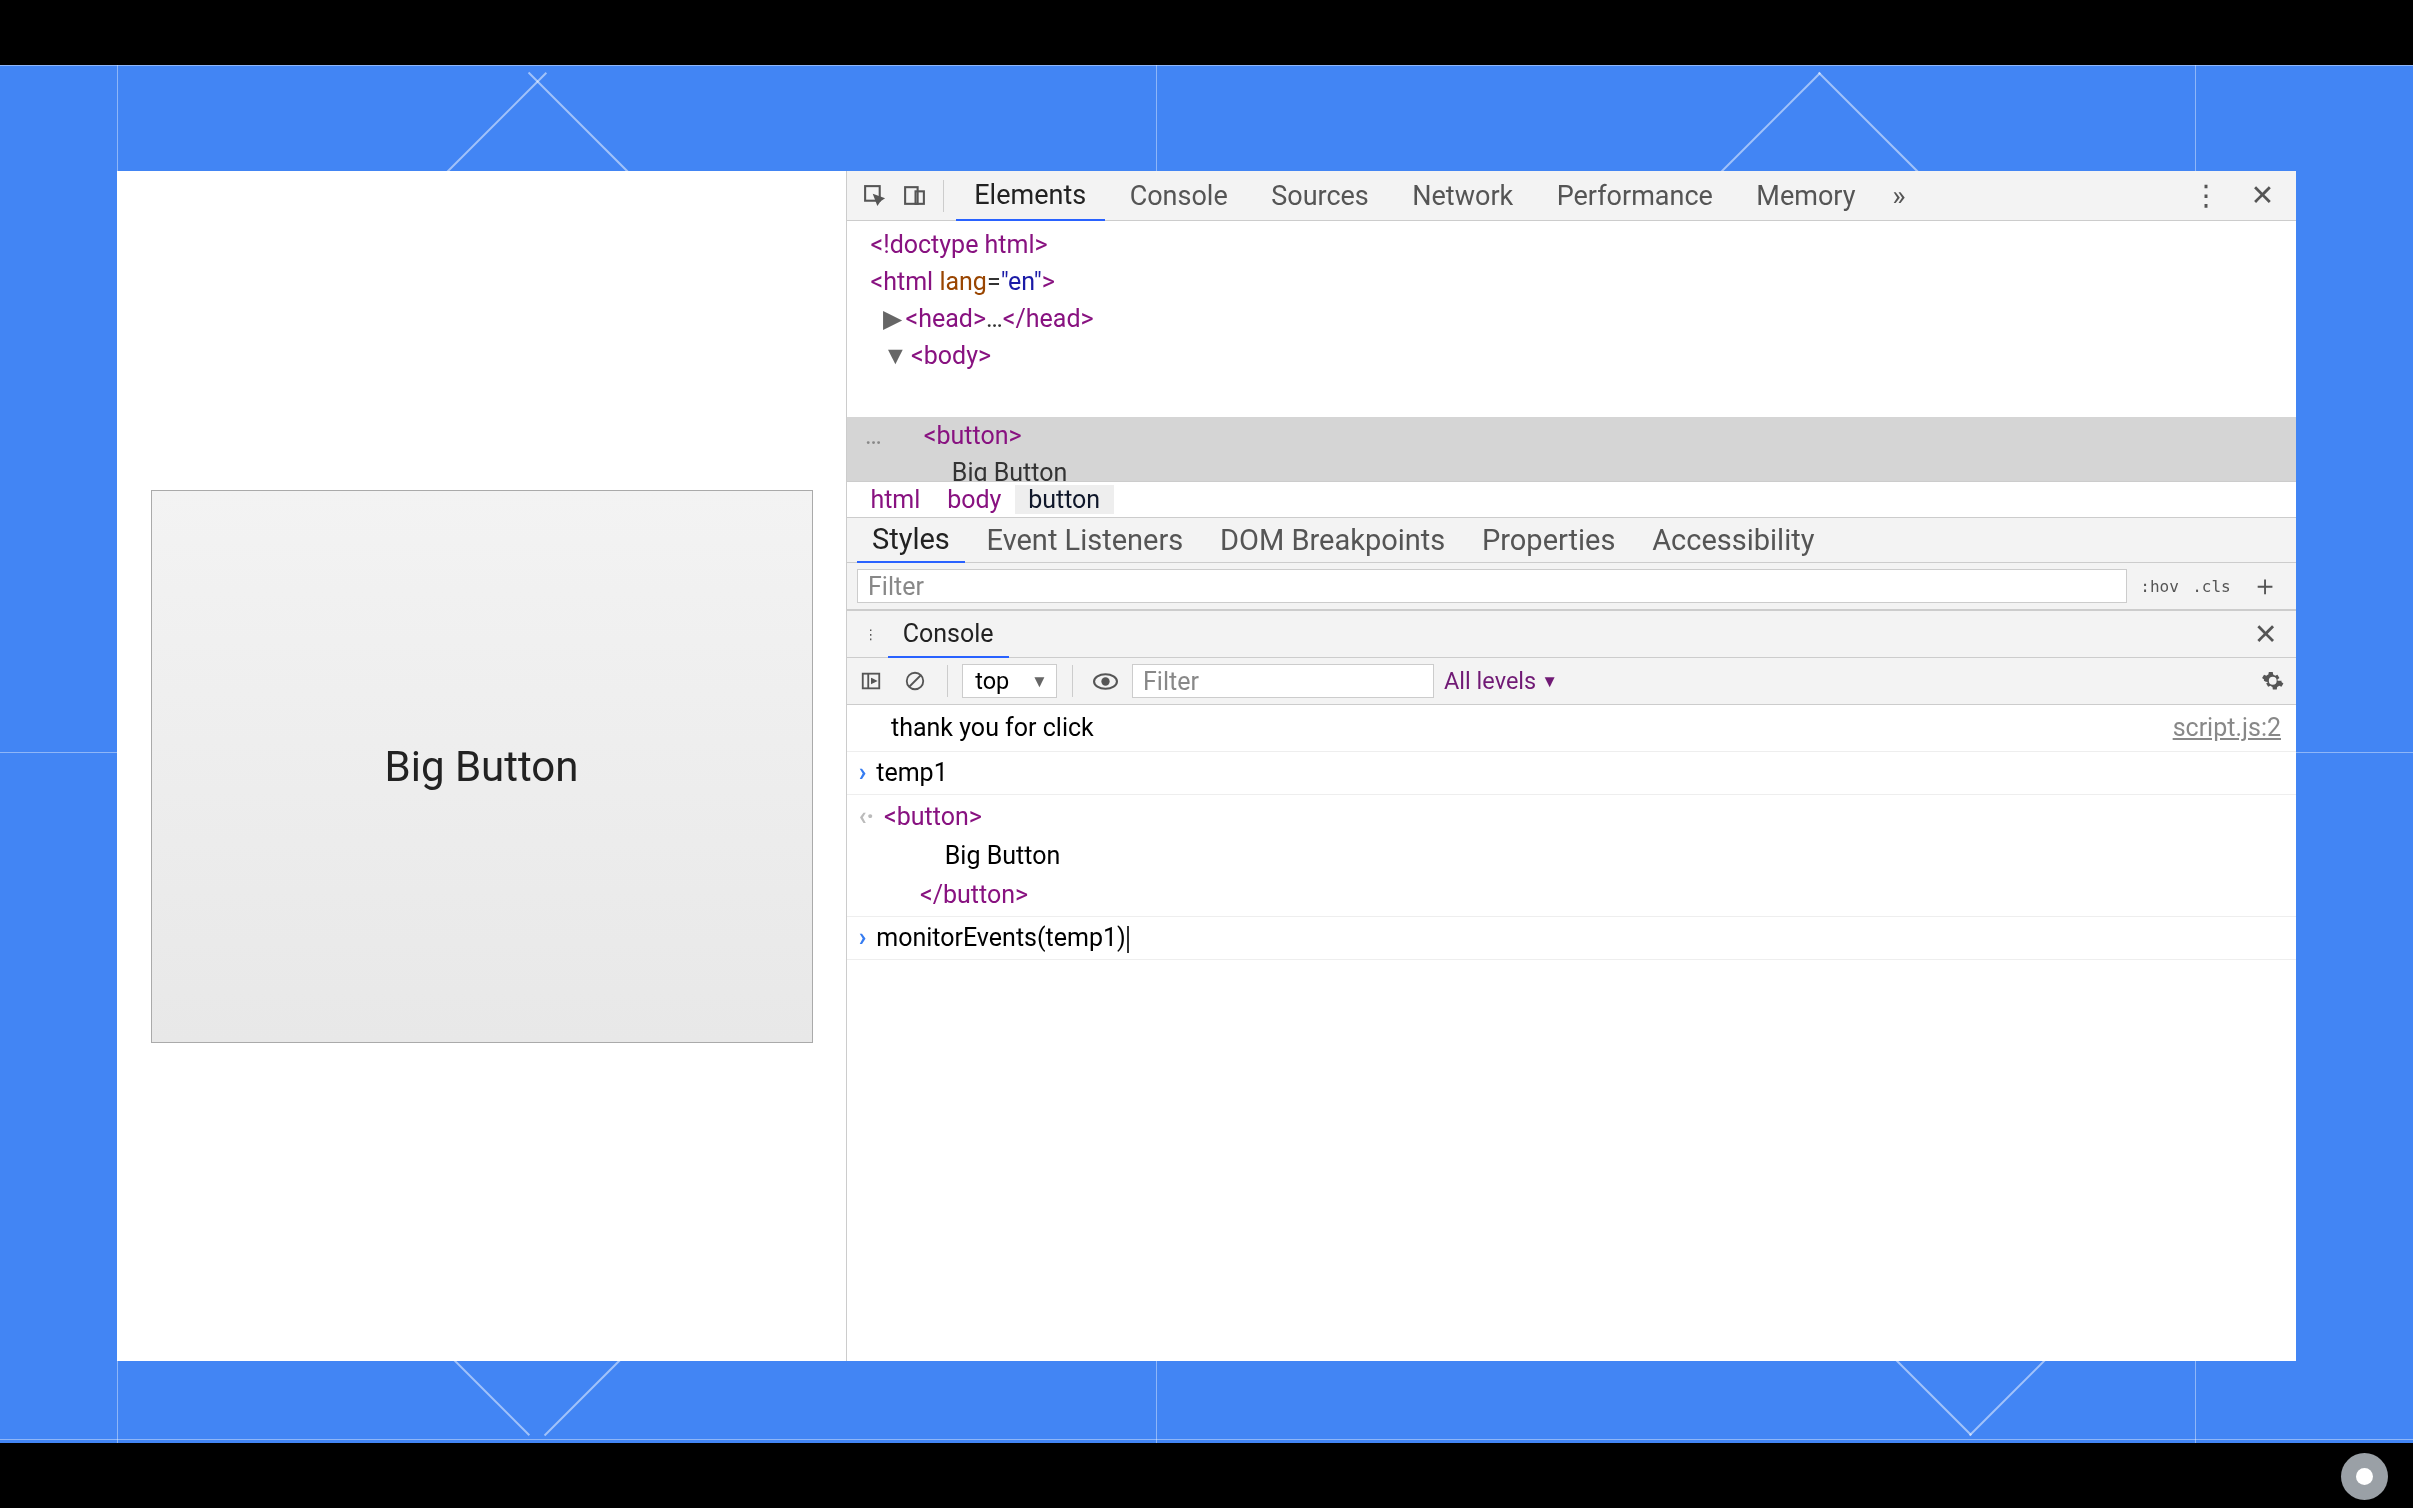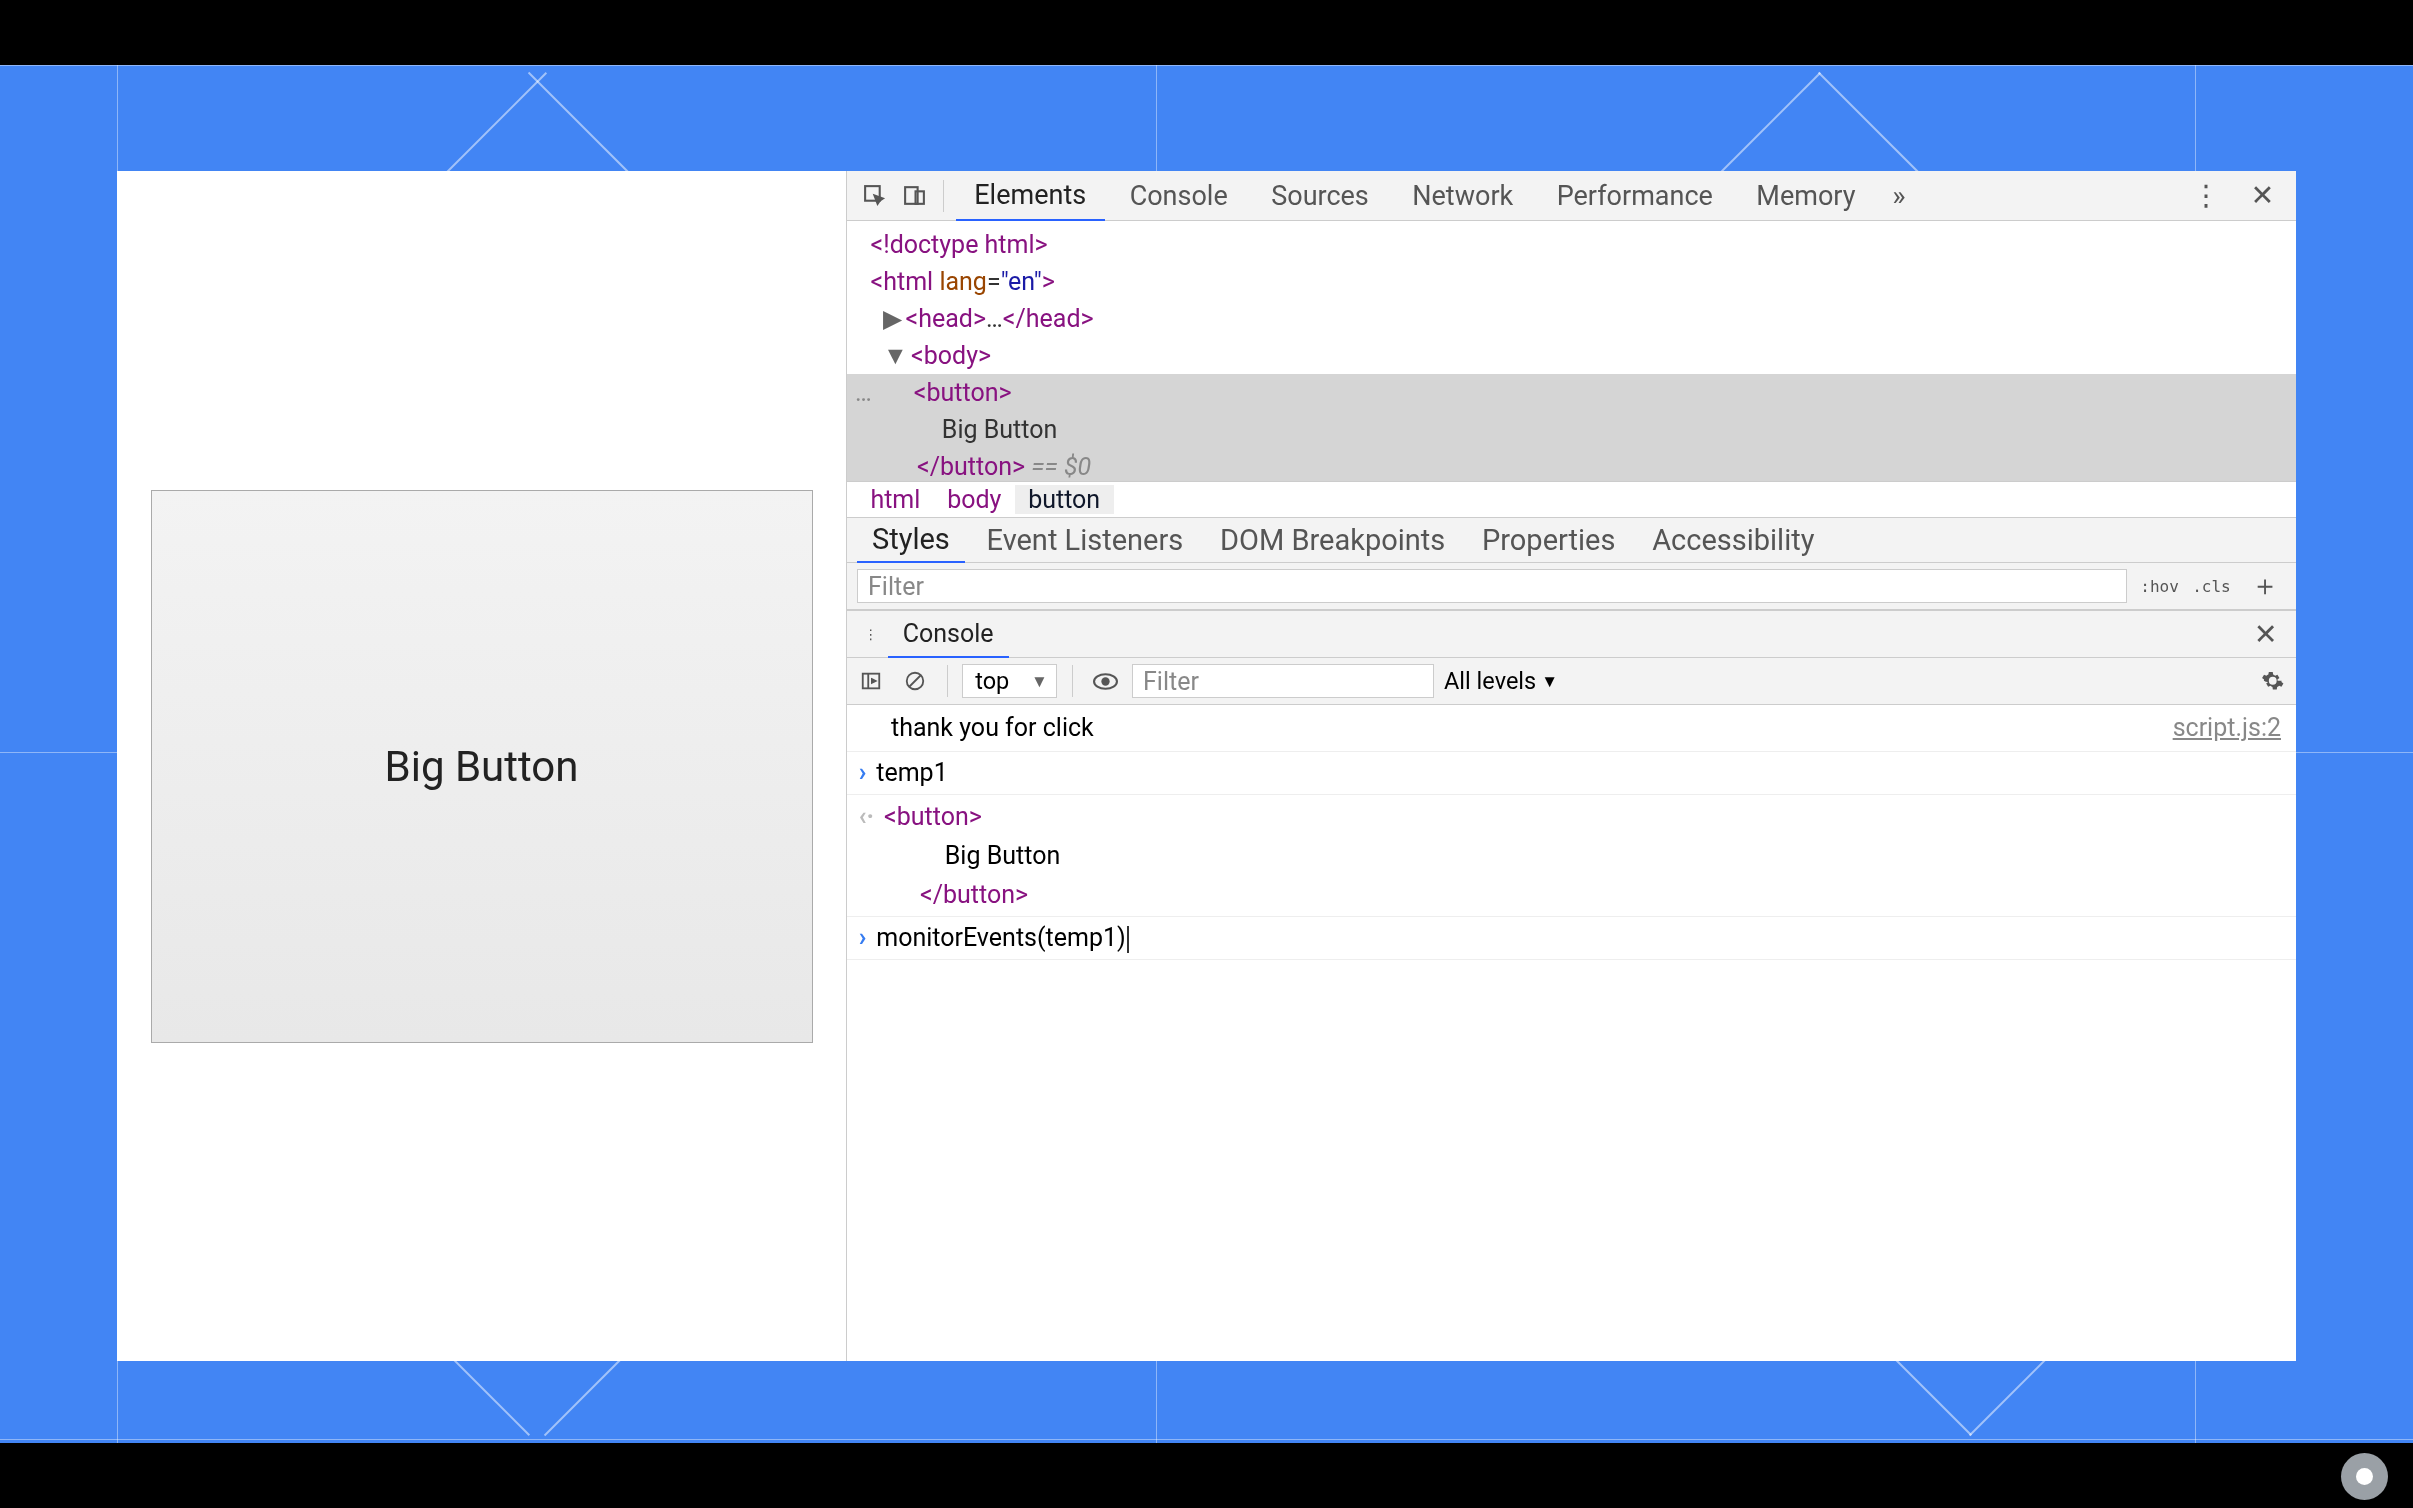--- a/index.html
+++ b/index.html
@@ -109,21 +109,21 @@
   font-family: Menlo, Consolas, monospace;
   font-size: 25px;
   line-height: 37px;
   color: #333;
   background: #fff;
   padding: 5px 0 0 23.5px;
   height: 260px;
   overflow: hidden;
 }
 .dom-line { white-space: pre; }
-.dom-highlight { background: #d5d5d5; padding-left: 8px; margin-left: -23.5px; padding-right: 168px; }
+.dom-highlight { background: #d5d5d5; padding-left: 18px; margin-left: -23.5px; padding-right: 168px; margin-top: 43px; }
 .tag { color: #881280; }
 .attr-name { color: #994500; }
 .attr-val { color: #1a1aa6; }
 .dollar { color: #888; font-style: italic; }
 .tree-toggle { color: #666; padding-right: 3.4px; }
 .ellipsis-dots { color: #888; display: inline-block; width: 34px; }
 
 
 .breadcrumb {
   height: 37px;
@@ -220,21 +220,21 @@
   background: #fff;
   border: 0.8px solid #ccc;
   height: 34px;
   padding: 0 47px 0 11.7px;
   font-size: 23.5px;
   display: flex;
   align-items: center;
   position: relative;
 }
 .ctx-select::after { content: "▼"; position: absolute; right: 8.4px; font-size: 17px; color: #666; }
-.levels-select { font-size: 23.5px; color: #000000; display: flex; align-items: center; gap: 5px; cursor: pointer; }
+.levels-select { font-size: 23.5px; color: #701a75; display: flex; align-items: center; gap: 5px; cursor: pointer; }
 
 .console-body {
   flex: 1;
   font-family: Menlo, Consolas, monospace;
   font-size: 25px;
   line-height: 39px;
   background: #fff;
   overflow: hidden;
 }
 .log-row {

